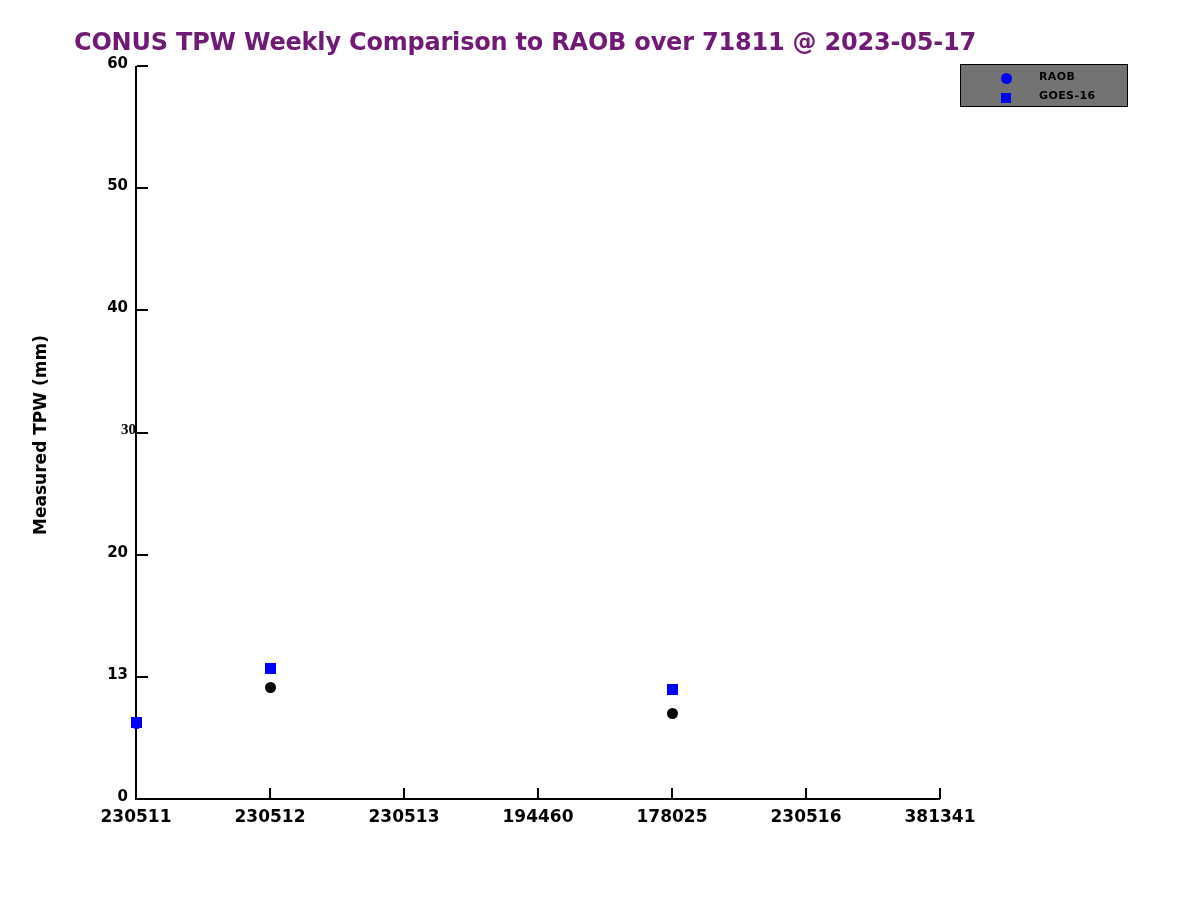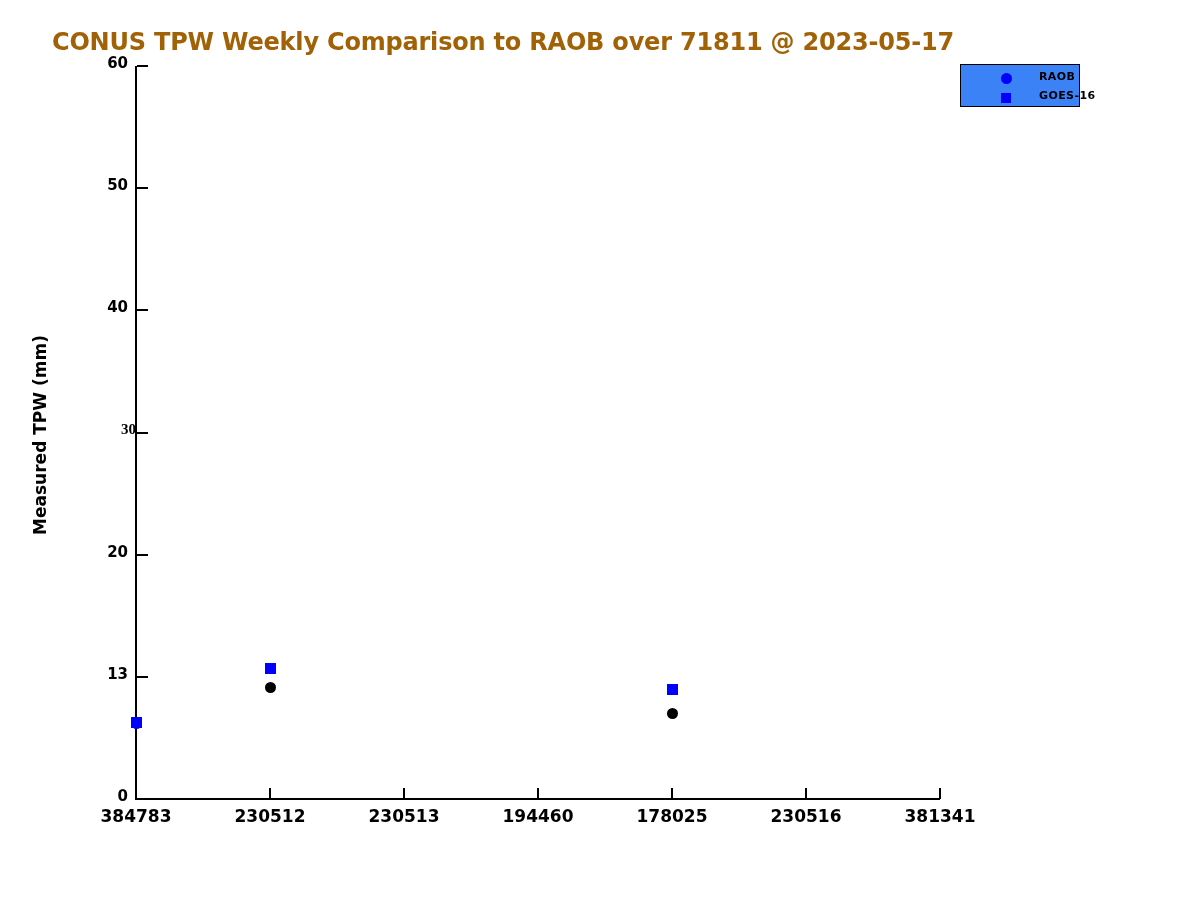--- a/index.html
+++ b/index.html
@@ -21,25 +21,25 @@
     left: 0;
     top: 0;
     width: 1200px;
     height: 900px;
     background: #ffffff;
   }
 
   
   #chart-title {
     position: absolute;
-    left: 52px;
+    left: 74px;
     top: 28px;
     font-size: 24px;
     font-weight: bold;
-    color: #a16207;
+    color: #701a75;
     white-space: nowrap;
     letter-spacing: -0.2px;
   }
 
   
   #plot-area {
     position: absolute;
     left: 136px;
     top: 66px;
     width: 804px;
@@ -143,24 +143,24 @@
   .marker-square {
     width: 11px;
     height: 11px;
   }
 
   
   #legend {
     position: absolute;
     left: 960px;
     top: 64px;
-    width: 120px;
+    width: 168px;
     height: 43px;
     border: 1px solid #000000;
-    background: #3b82f6;
+    background: #737373;
     box-sizing: border-box;
   }
   .legend-row {
     position: absolute;
     height: 20px;
     left: 0;
     width: 100%;
   }
   .legend-swatch {
     position: absolute;
@@ -219,21 +219,21 @@
   <div id="xtick-marks">
       <div class="xtick-mark" style="left: 135px;"></div>
       <div class="xtick-mark" style="left: 269px;"></div>
       <div class="xtick-mark" style="left: 403px;"></div>
       <div class="xtick-mark" style="left: 537px;"></div>
       <div class="xtick-mark" style="left: 671px;"></div>
       <div class="xtick-mark" style="left: 805px;"></div>
       <div class="xtick-mark" style="left: 939px;"></div>
     </div>
   <div id="xtick-labels">
-      <div class="xtick-label" style="left: 76px;">384783</div>
+      <div class="xtick-label" style="left: 76px;">230511</div>
       <div class="xtick-label" style="left: 210px;">230512</div>
       <div class="xtick-label" style="left: 344px;">230513</div>
       <div class="xtick-label" style="left: 478px;">194460</div>
       <div class="xtick-label" style="left: 612px;">178025</div>
       <div class="xtick-label" style="left: 746px;">230516</div>
       <div class="xtick-label" style="left: 880px;">381341</div>
     </div>
 
   <div id="plot-area">
     <div id="markers-layer">

